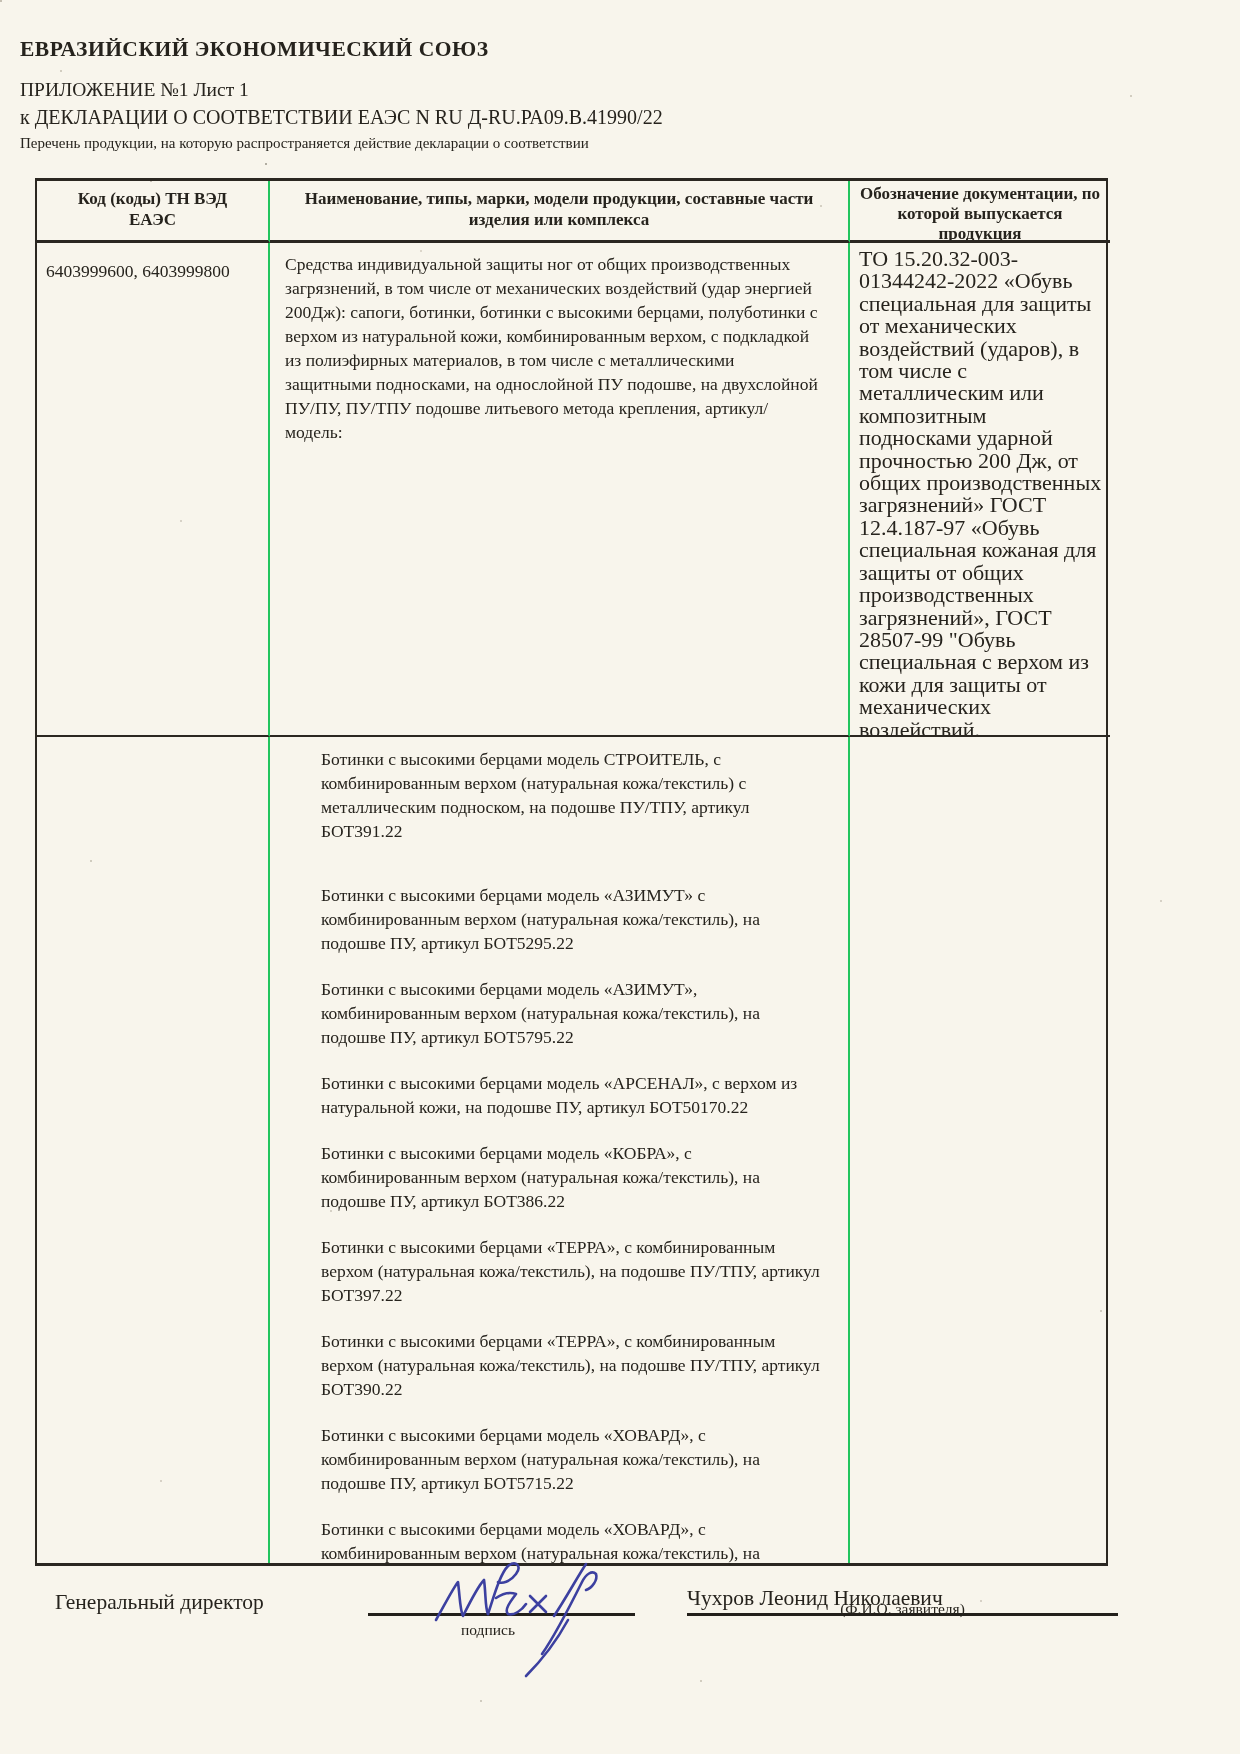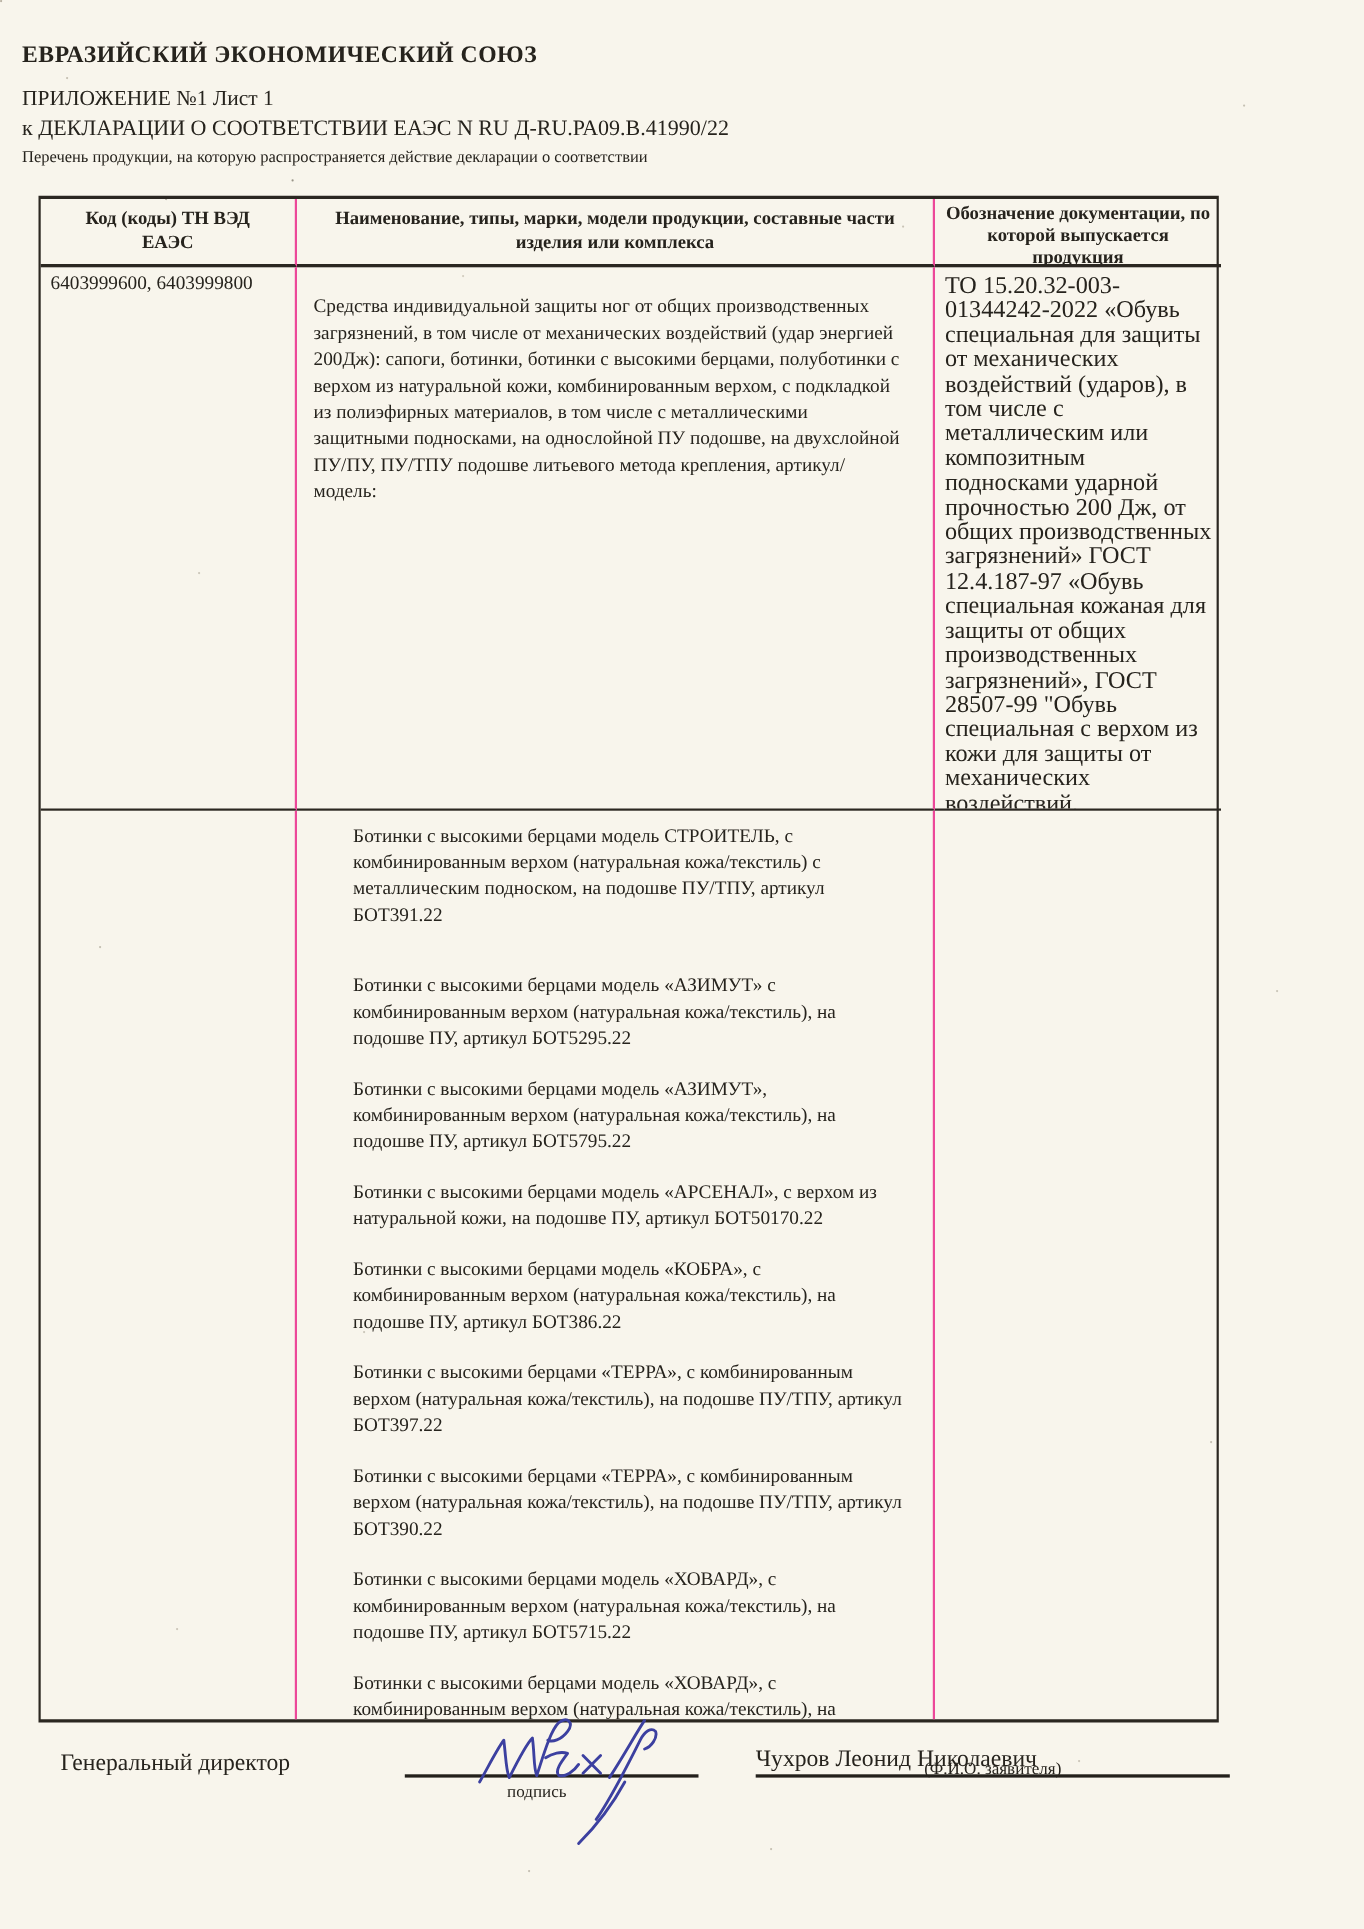--- a/index.html
+++ b/index.html
@@ -51,34 +51,34 @@
     position: absolute; left: 35px; top: 178px; width: 1073px;
     display: grid;
     grid-template-columns: 233px 580px 260px;
     grid-template-rows: 62px 494px 826px;
     border: 2px solid #2b2721;
     border-top-width: 3px;
     border-bottom-width: 3px;
     box-sizing: border-box;
     background: transparent;
   }
-  .cell { box-sizing: border-box; border-right: 2px solid #ec4899; overflow: hidden; }
+  .cell { box-sizing: border-box; border-right: 2px solid #22c55e; overflow: hidden; }
   .cell.last-col { border-right: none; }
   .cell.hdr  { border-bottom: 3px solid #2b2721; font-weight: bold; text-align: center; }
   .cell.row1 { border-bottom: 2px solid #2b2721; }
   .cell.row2 { border-bottom: none; }
 
   .hdr { font-size: 17px; line-height: 21px; padding-top: 7px; }
   .hdr.c1 { padding-left: 28px; padding-right: 28px; }
   .hdr.c2 { padding-left: 24px; padding-right: 24px; }
   .hdr.c3 { padding-left: 6px;  padding-right: 6px; line-height: 20px; padding-top: 3px; }
 
-  .code-cell { font-size: 17.5px; padding: 4px 6px 0 9px; }
+  .code-cell { font-size: 17.5px; padding: 18px 6px 0 9px; }
 
-  .desc-cell { font-size: 17.5px; line-height: 24px; padding: 23px 20px 0 15px; font-family: Liberation Serif, serif; }
+  .desc-cell { font-size: 17.5px; line-height: 24px; padding: 9px 20px 0 15px; font-family: Liberation Serif, serif; }
   .desc-cell .desc-text { max-width: 535px; }
 
   .doc-cell { font-size: 22px; line-height: 22.4px; padding: 5px 8px 0 9px; }
 
   .models-cell { font-size: 17.5px; line-height: 24px; padding: 10px 20px 0 15px; margin-left: 36px; }
   .models-cell p { margin: 0 0 22px 0; max-width: 540px; }
   .models-cell p.big-gap { margin-bottom: 40px; }
 
   
   .footer-position {

